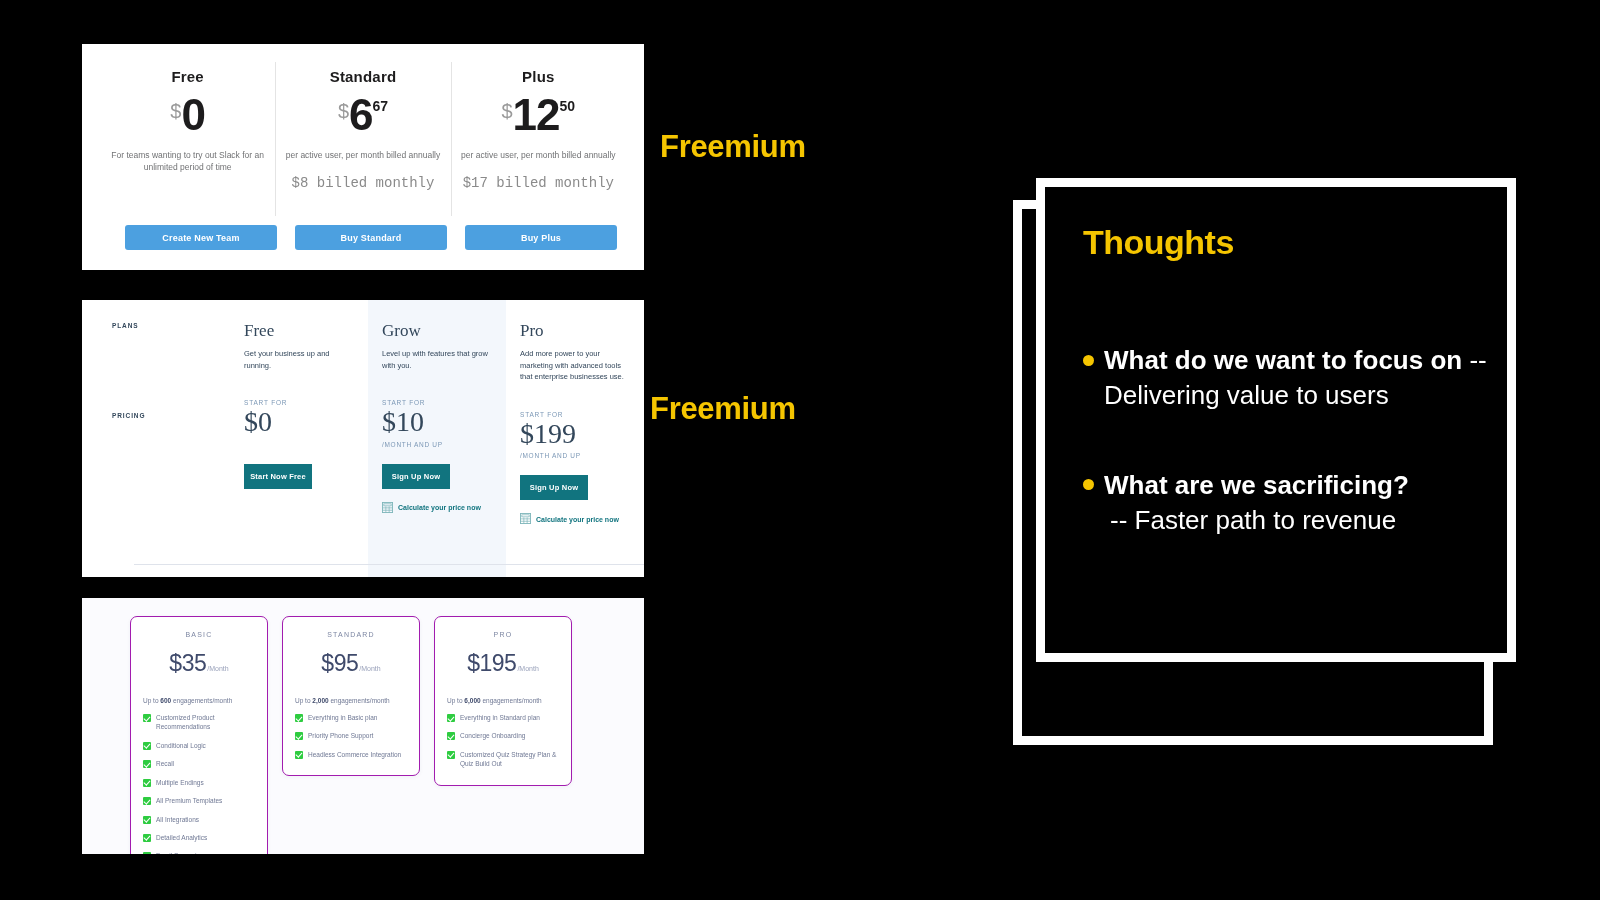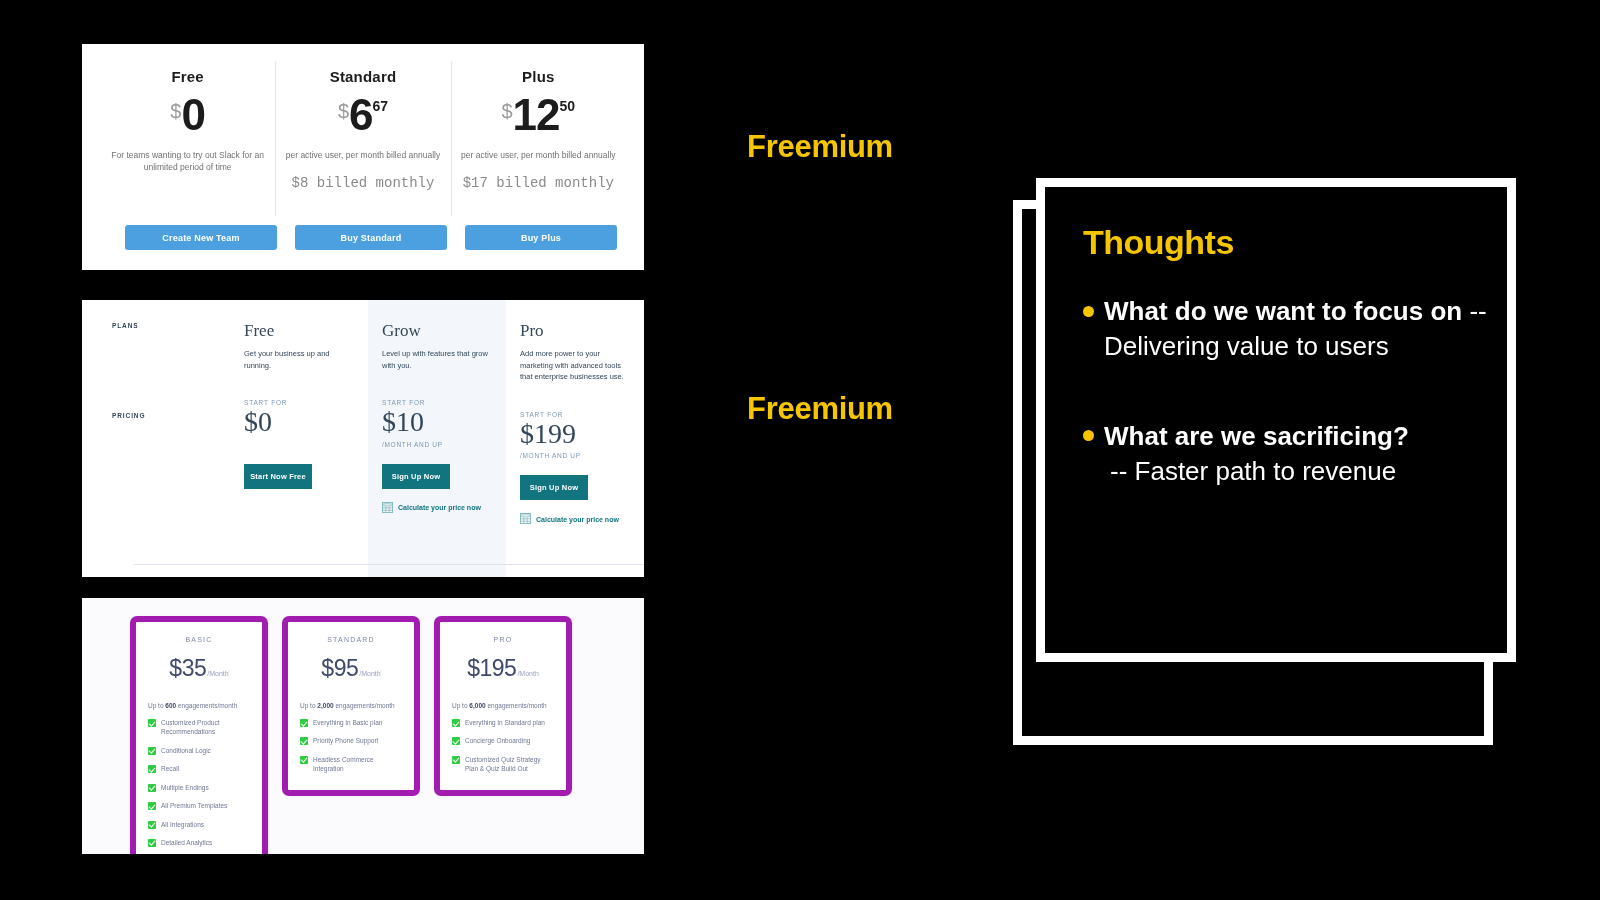--- a/index.html
+++ b/index.html
@@ -81,21 +81,21 @@
   }
   .hub-calc svg { flex: 0 0 auto; }
   .hub-rule {
     position: absolute; left: 52px; right: 0; bottom: 12px; height: 1px; background: #dfe3eb;
   }
 
   
   #shot-cards { left: 82px; top: 598px; width: 562px; height: 256px; background: #fbfbfe; }
   .cards-row { display: flex; gap: 14px; padding: 18px 48px 0 48px; align-items: flex-start; }
   .pcard {
-    background: #ffffff; border: 6px solid #a21caf; border-radius: 7px;
+    background: #ffffff; border: 1px solid #a21caf; border-radius: 7px;
     box-shadow: 0 1px 4px rgba(40,50,90,.05);
     padding: 14px 12px 16px 12px; width: 138px;
   }
   .pcard-name {
     text-align: center; font-size: 7px; letter-spacing: 1.2px; color: #7c86a2;
   }
   .pcard-price {
     text-align: center; margin-top: 12px; display: flex;
     align-items: baseline; justify-content: center;
   }
@@ -110,40 +110,40 @@
   }
   .feat-check::after {
     content: ""; position: absolute; left: 2px; top: .5px; width: 2.5px; height: 5px;
     border: solid #fff; border-width: 0 1.2px 1.2px 0; transform: rotate(42deg);
   }
   .feat-txt { font-size: 6.5px; color: #6f7894; line-height: 1.45; }
 
   
   .annot {
     position: absolute; color: #f5c500; font-weight: bold;
-    text-align: center; line-height: 1.2; letter-spacing: -.3px;
+    text-align: left; line-height: 1.2; letter-spacing: -.3px;
   }
   #annot-1 { left: 660px; top: 128px; width: 320px; font-size: 31px; }
   #annot-2 { left: 650px; top: 390px; width: 340px; font-size: 31px; }
   #annot-3 { left: 640px; top: 698px; width: 360px; font-size: 31px; }
 
   
   #thoughts-back {
     position: absolute; left: 1013px; top: 200px; width: 480px; height: 545px;
     background: #000; border: 9px solid #ffffff;
   }
   #thoughts-front {
     position: absolute; left: 1036px; top: 178px; width: 480px; height: 484px;
     background: #000; border: 9px solid #ffffff;
   }
   .th-inner { position: relative; width: 100%; height: 100%; padding: 36px 16px 0 38px; }
   .th-title {
     color: #f5c500; font-size: 34px; font-weight: bold; letter-spacing: -.5px;
   }
-  .th-list { margin-top: 32px; }
+  .th-list { margin-top: 81px; }
   .th-item { display: flex; gap: 10px; }
   .th-item + .th-item { margin-top: 54px; }
   .th-dot {
     flex: 0 0 auto; width: 11px; height: 11px; border-radius: 50%;
     background: #f5c500; margin-top: 12px;
   }
   .th-text { color: #ffffff; font-size: 26px; line-height: 1.36; }
   .th-text .q { font-weight: bold; }
   .th-ans { display: block; }
   #th-item-2 .th-dot { margin-top: 11px; }

